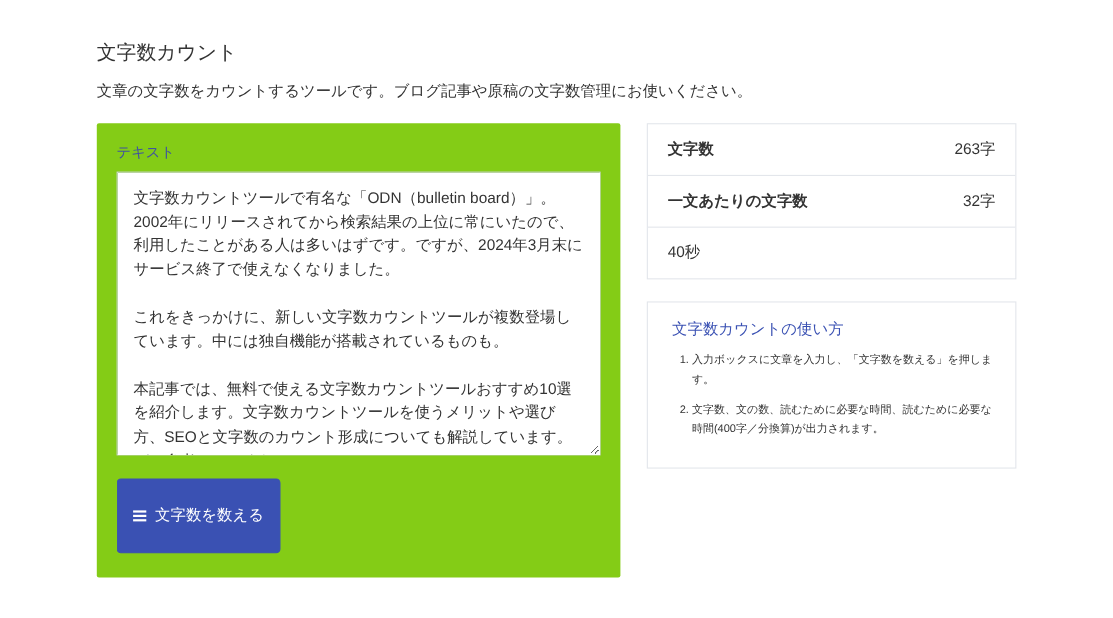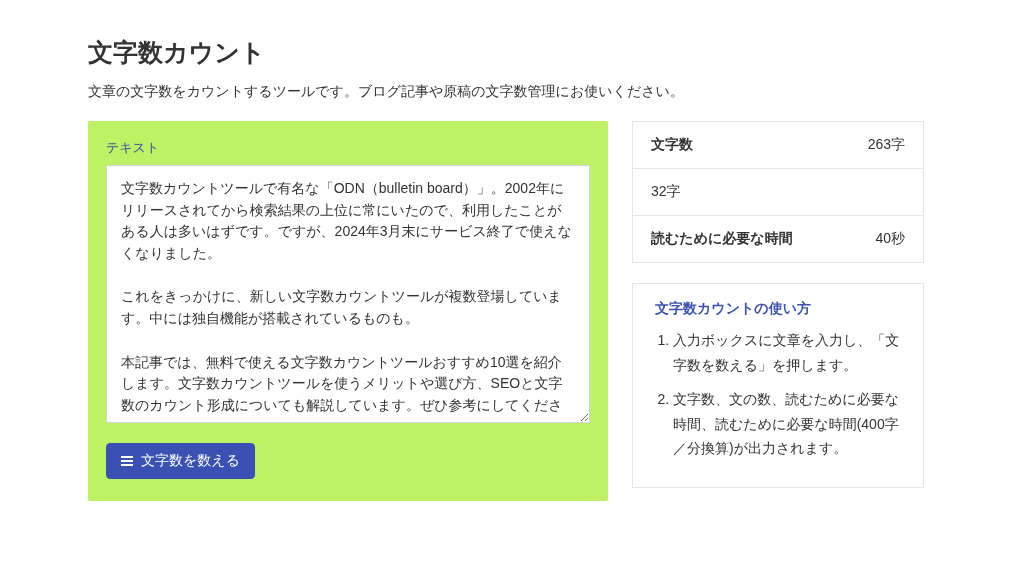--- a/index.html
+++ b/index.html
@@ -1,40 +1,40 @@
 <!DOCTYPE html>
 <html><head>
 <meta charset="utf-8">
 <style>
   body{margin:0;background:#fff;font-family:Meiryo,"Hiragino Kaku Gothic ProN",Arial,sans-serif;color:#333}
   .page{padding:36px 88px}
-  h1{font-size:25px;font-weight:700;margin:0 0 14px}
+  h1{font-size:18px;font-weight:400;margin:0 0 14px}
   .subtitle{font-size:14px;margin:0 0 20px}
   .layout{display:flex;gap:24px;align-items:flex-start}
-  .left{flex:1;background:#bef264;padding:18px 18px 22px;border-radius:2px}
-  .right{width:292px}
+  .left{flex:1;background:#84cc16;padding:18px 18px 22px;border-radius:2px}
+  .right{width:336px}
   .field-label{font-size:13px;color:#4053a0;margin-bottom:8px}
   textarea{
     width:100%;box-sizing:border-box;height:258px;resize:both;
     padding:12px 14px;font-size:14px;line-height:1.55;
     border:1px solid #d1d6de;background:#fff;font-family:inherit;color:#333;
   }
   .actions{display:flex;justify-content:space-between;margin-top:16px}
-  button{font-family:inherit;font-size:14px;border-radius:4px;cursor:pointer;padding:8px 14px}
+  button{font-family:inherit;font-size:14px;border-radius:4px;cursor:pointer;padding:24px 14px}
   .btn-primary{background:#3a51b3;color:#fff;border:1px solid #3a51b3;display:flex;align-items:center;gap:8px}
   .btn-secondary{background:#fff;color:#3f4a5c;border:1px solid #c8cdd5}
   .hamburger-icon{display:inline-flex;flex-direction:column;gap:2px}
   .hamburger-icon span{display:block;width:12px;height:2px;background:#fff}
   .stats{border:1px solid #e3e6eb}
   .stat-row{display:flex;justify-content:space-between;padding:14px 18px;border-bottom:1px solid #e3e6eb;font-size:14px}
   .stat-row:last-child{border-bottom:none}
   .stat-row b{font-weight:700}
   .howto{border:1px solid #e3e6eb;margin-top:20px;padding:16px 14px 16px 16px}
-  .howto-title{color:#3a51b3;font-weight:700;font-size:14px;margin-bottom:10px;padding-left:6px}
-  .howto ol{margin:0;padding-left:24px;font-size:14px;line-height:1.75}
+  .howto-title{color:#3a51b3;font-weight:400;font-size:14px;margin-bottom:10px;padding-left:6px}
+  .howto ol{margin:0;padding-left:24px;font-size:10px;line-height:1.75}
   .howto li{margin-bottom:10px}
 </style>
 </head>
 <body>
 
 <div class="page">
   <h1>文字数カウント</h1>
   <p class="subtitle">文章の文字数をカウントするツールです。ブログ記事や原稿の文字数管理にお使いください。</p>
 
   <div class="layout">
@@ -57,24 +57,24 @@
       </div>
     </div>
 
     <div class="right">
       <div class="stats">
         <div class="stat-row">
           <b>文字数</b>
           <span>263字</span>
         </div>
         <div class="stat-row">
+          <b>一文あたりの文字数</b>
           <span>32字</span>
         </div>
         <div class="stat-row">
-          <b>読むために必要な時間</b>
           <span>40秒</span>
         </div>
       </div>
 
       <div class="howto">
         <div class="howto-title">文字数カウントの使い方</div>
         <ol>
           <li>入力ボックスに文章を入力し、「文字数を数える」を押します。</li>
           <li>文字数、文の数、読むために必要な時間、読むために必要な時間(400字／分換算)が出力されます。</li>
         </ol>

